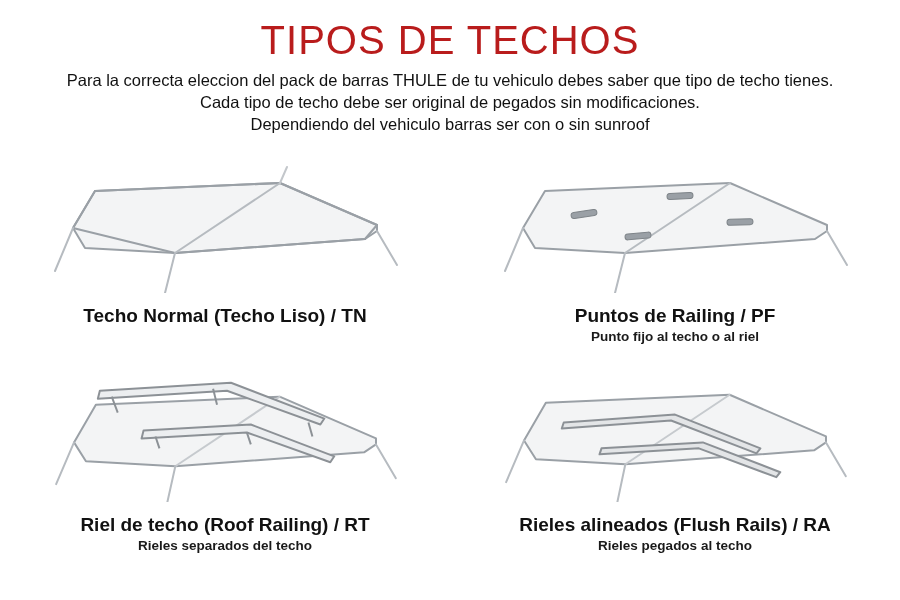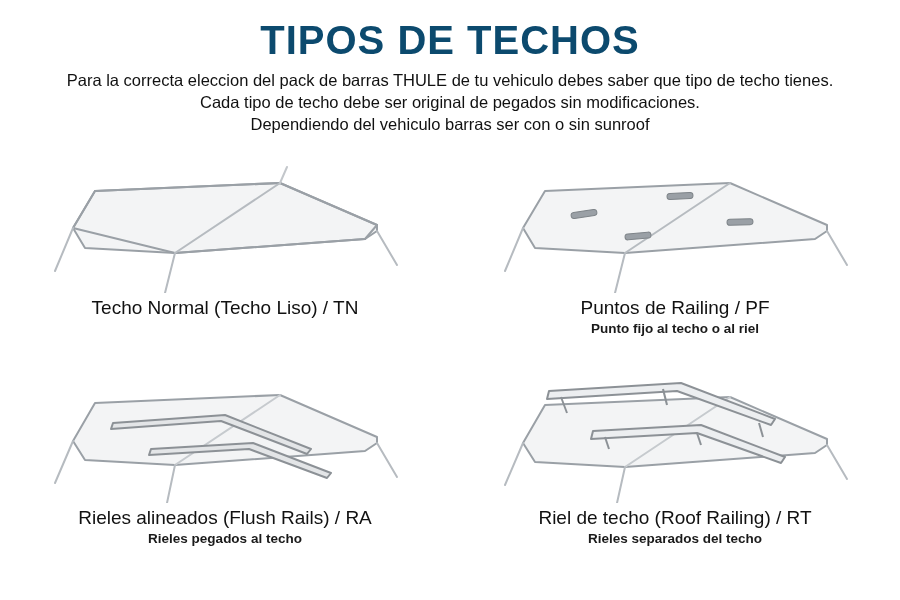--- a/index.html
+++ b/index.html
@@ -17,24 +17,24 @@
   .page {
     position: relative;
     width: 900px;
     height: 600px;
     box-sizing: border-box;
     padding: 0;
   }
   .title {
     text-align: center;
     font-size: 40px;
-    font-weight: bold;
+    font-weight: normal;
     letter-spacing: 1px;
     margin: 18px 0 6px 0;
-    color: #0c4a6e;
+    color: #b91c1c;
   }
   .subtitle-block {
     text-align: center;
     font-size: 16.5px;
     font-weight: normal;
     line-height: 1.34;
     color: #111;
     margin: 0 30px;
   }
   .subtitle-line {
@@ -54,24 +54,24 @@
     align-items: center;
     justify-content: flex-start;
   }
   .art {
     width: 400px;
     height: 140px;
     display: block;
   }
   .label {
     font-size: 19px;
-    font-weight: normal;
+    font-weight: bold;
     text-align: center;
     color: #111;
-    margin-top: 4px;
+    margin-top: 12px;
   }
   .sublabel {
     font-size: 13.5px;
     font-weight: bold;
     text-align: right;
     color: #1a1a1a;
     margin-top: 2px;
   }
   .r2 .art {
     height: 150px;
@@ -127,38 +127,20 @@
           <rect x="252" y="66" width="26" height="6" rx="3" transform="rotate(-2 265 69)"></rect>
         </g>
       </svg>
       <div class="label">Puntos de Railing / PF</div>
       <div class="sublabel">Punto fijo al techo o al riel</div>
     </div>
 
     <div class="cell r2">
       <svg class="art" viewBox="0 0 400 150">
         <g fill="none" stroke="#9aa0a6" stroke-width="2" stroke-linejoin="round" stroke-linecap="round">
-          <path d="M48 88 L70 50 L255 42 L352 84 L352 90 L340 98 L150 112 L60 107 Z" fill="#f3f4f5"></path>
-          <path d="M150 112 L255 42" fill="none" stroke="#c6cace"></path>
-          <path d="M30 130 L48 88" stroke="#b6bbc0"></path>
-          <path d="M150 112 L142 150" stroke="#b6bbc0"></path>
-          <path d="M352 90 L372 124" stroke="#b6bbc0"></path>
-        </g>
-        <g fill="#e3e5e7" stroke="#8c9196" stroke-width="2" stroke-linejoin="round">
-          <path d="M88 70 L200 62 L286 96 L282 101 L196 68 L86 76 Z"></path>
-          <path d="M126 96 L228 90 L306 120 L302 125 L224 96 L124 102 Z"></path>
-        </g>
-      </svg>
-      <div class="label">Rieles alineados (Flush Rails) / RA</div>
-      <div class="sublabel">Rieles pegados al techo</div>
-    </div>
-
-    <div class="cell r2">
-      <svg class="art" viewBox="0 0 400 150">
-        <g fill="none" stroke="#9aa0a6" stroke-width="2" stroke-linejoin="round" stroke-linecap="round">
           <path d="M48 90 L70 52 L255 44 L352 86 L352 92 L340 100 L150 114 L60 109 Z" fill="#f3f4f5"></path>
           <path d="M150 114 L255 44" fill="none" stroke="#c6cace"></path>
           <path d="M30 132 L48 90" stroke="#b6bbc0"></path>
           <path d="M150 114 L142 150" stroke="#b6bbc0"></path>
           <path d="M352 92 L372 126" stroke="#b6bbc0"></path>
         </g>
         <g fill="#eceef0" stroke="#8c9196" stroke-width="2" stroke-linejoin="round">
           <path d="M74 38 L206 30 L300 66 L296 72 L202 38 L72 46 Z"></path>
           <path d="M118 78 L226 72 L310 104 L306 110 L222 80 L116 86 Z"></path>
         </g>
@@ -167,14 +149,32 @@
           <path d="M188 36 L192 52"></path>
           <path d="M284 70 L288 84"></path>
           <path d="M130 84 L134 96"></path>
           <path d="M222 80 L226 92"></path>
         </g>
       </svg>
       <div class="label">Riel de techo (Roof Railing) / RT</div>
       <div class="sublabel">Rieles separados del techo</div>
     </div>
 
+    <div class="cell r2">
+      <svg class="art" viewBox="0 0 400 150">
+        <g fill="none" stroke="#9aa0a6" stroke-width="2" stroke-linejoin="round" stroke-linecap="round">
+          <path d="M48 88 L70 50 L255 42 L352 84 L352 90 L340 98 L150 112 L60 107 Z" fill="#f3f4f5"></path>
+          <path d="M150 112 L255 42" fill="none" stroke="#c6cace"></path>
+          <path d="M30 130 L48 88" stroke="#b6bbc0"></path>
+          <path d="M150 112 L142 150" stroke="#b6bbc0"></path>
+          <path d="M352 90 L372 124" stroke="#b6bbc0"></path>
+        </g>
+        <g fill="#e3e5e7" stroke="#8c9196" stroke-width="2" stroke-linejoin="round">
+          <path d="M88 70 L200 62 L286 96 L282 101 L196 68 L86 76 Z"></path>
+          <path d="M126 96 L228 90 L306 120 L302 125 L224 96 L124 102 Z"></path>
+        </g>
+      </svg>
+      <div class="label">Rieles alineados (Flush Rails) / RA</div>
+      <div class="sublabel">Rieles pegados al techo</div>
+    </div>
+
   </div>
 </div>
 
 </body></html>

